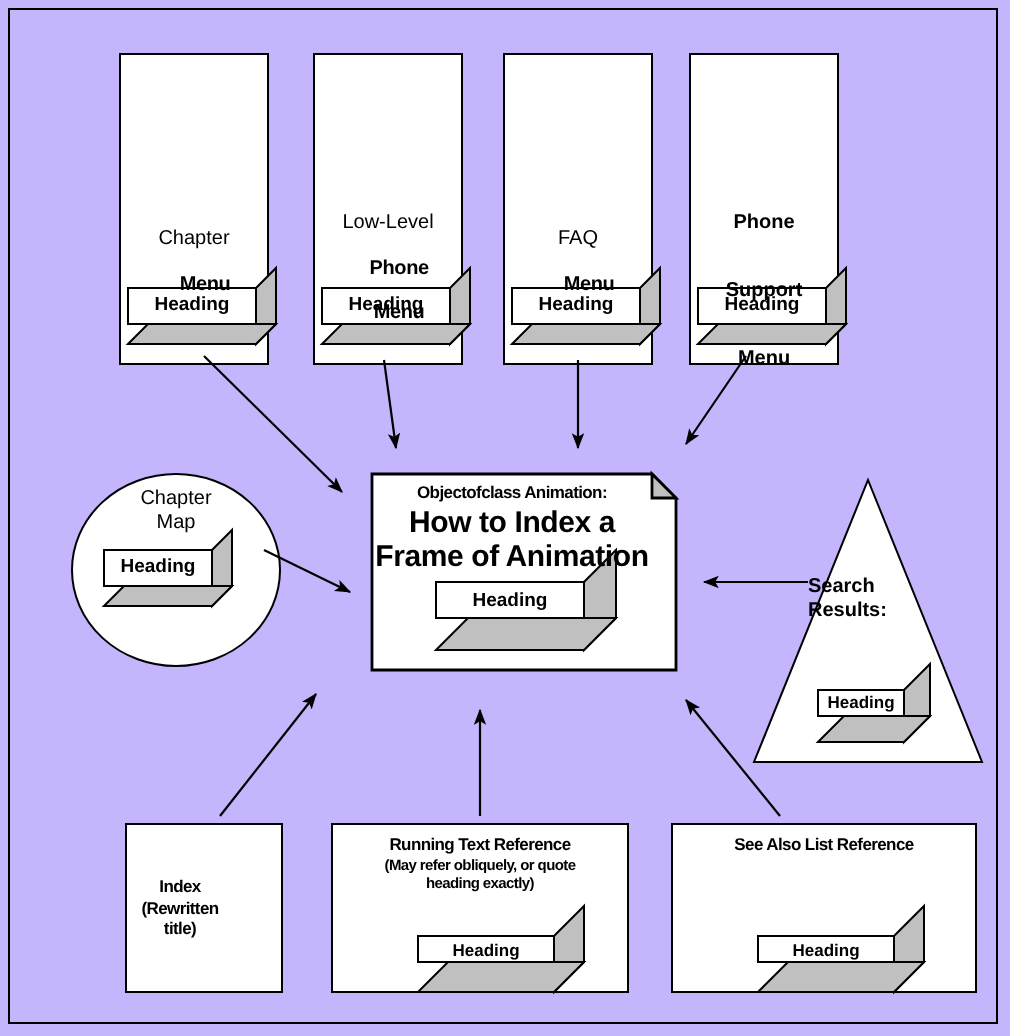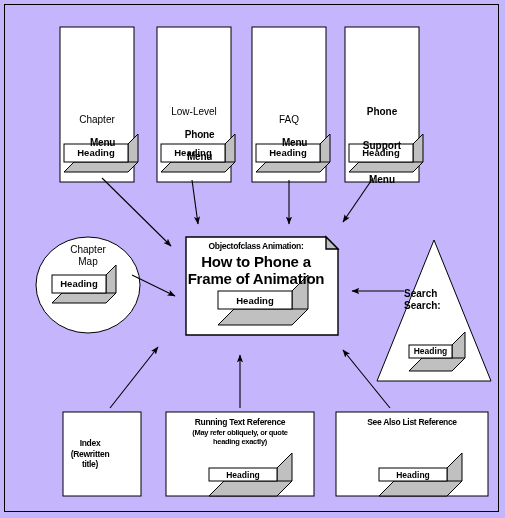--- a/index.html
+++ b/index.html
@@ -135,28 +135,28 @@
   <div class="hd" style="left:349px;top:147px;width:64px;">Heading</div>
 
   <div class="ell-lbl" style="left:48px;top:244px;width:80px;">
     <div>Chapter</div>
     <div>Map</div>
   </div>
   <div class="hd" style="left:52px;top:278px;width:54px;">Heading</div>
 
   <div class="ttl" style="left:186px;top:241px;width:140px;">
     <div class="sub">Objectofclass Animation:</div>
-    <div class="big" style="margin-top:2px;">How  to Phone a</div>
+    <div class="big" style="margin-top:2px;">How  to Index a</div>
     <div class="big">Frame of Animation</div>
   </div>
   <div class="hd" style="left:218px;top:295px;width:74px;">Heading</div>
 
   <div class="tri-lbl" style="left:404px;top:288px;width:62px;">
     <div>Search</div>
-    <div>Search:</div>
+    <div>Results:</div>
   </div>
   <div class="hd" style="left:409px;top:346px;width:43px;font-size:8.5px;">Heading</div>
 
   <div class="cap" style="left:63px;top:438px;width:54px;">
     <div>Index</div>
     <div>(Rewritten</div>
     <div>title)</div>
   </div>
 
   <div class="cap" style="left:166px;top:417px;width:148px;">

